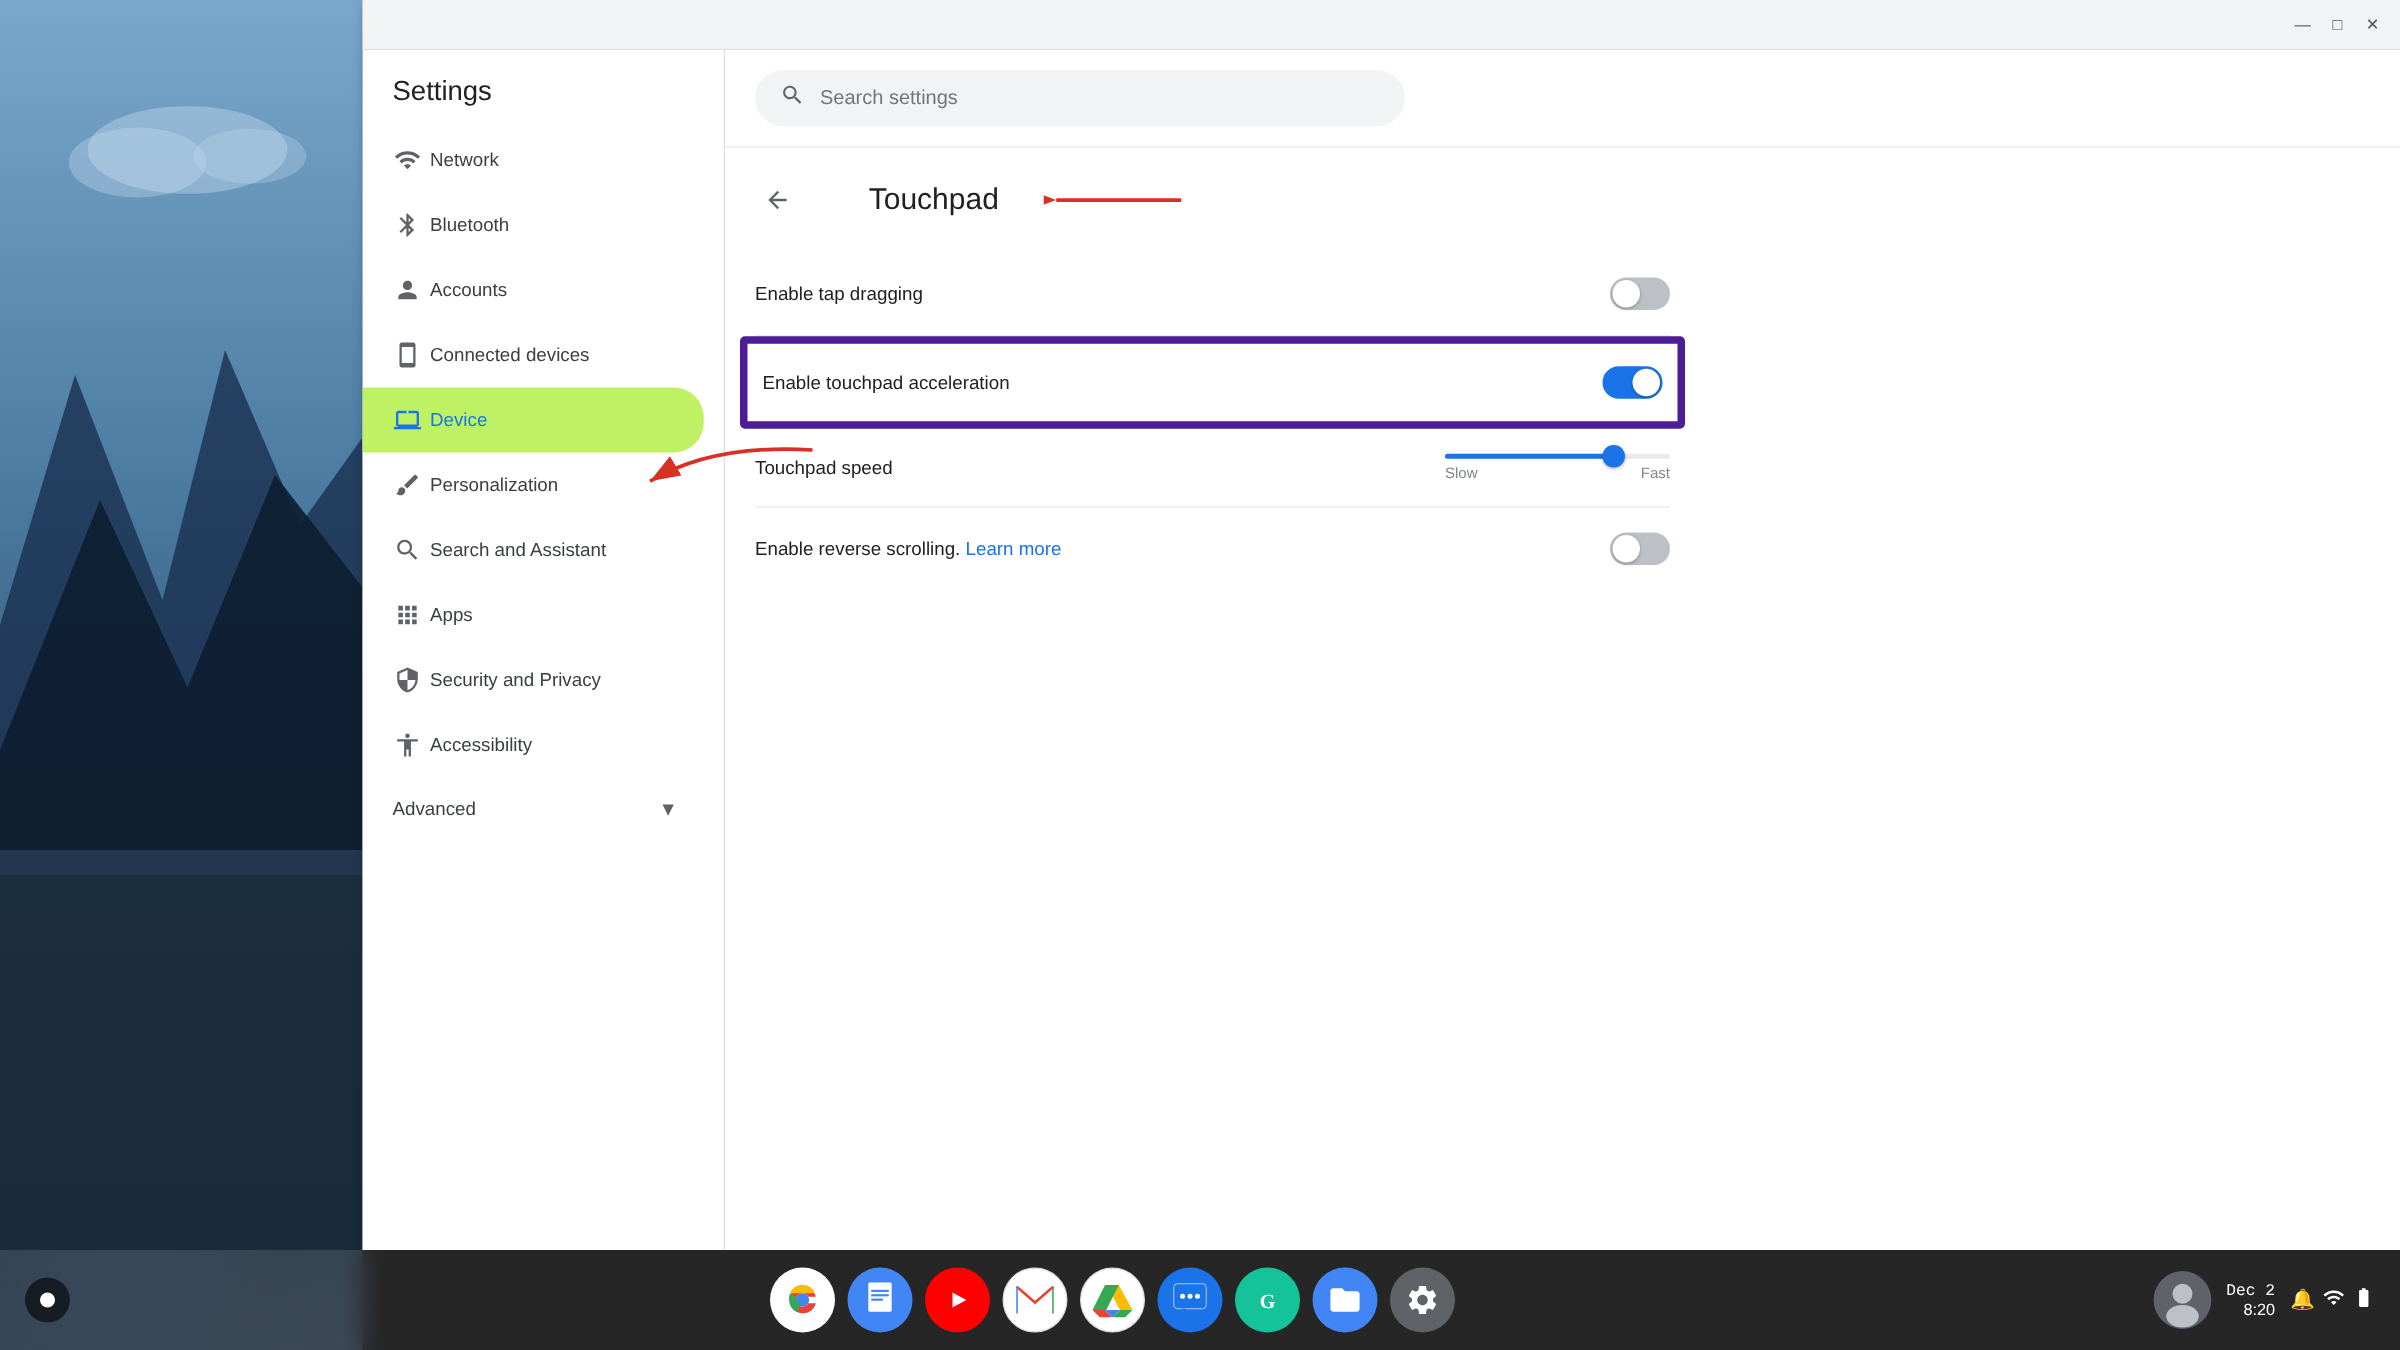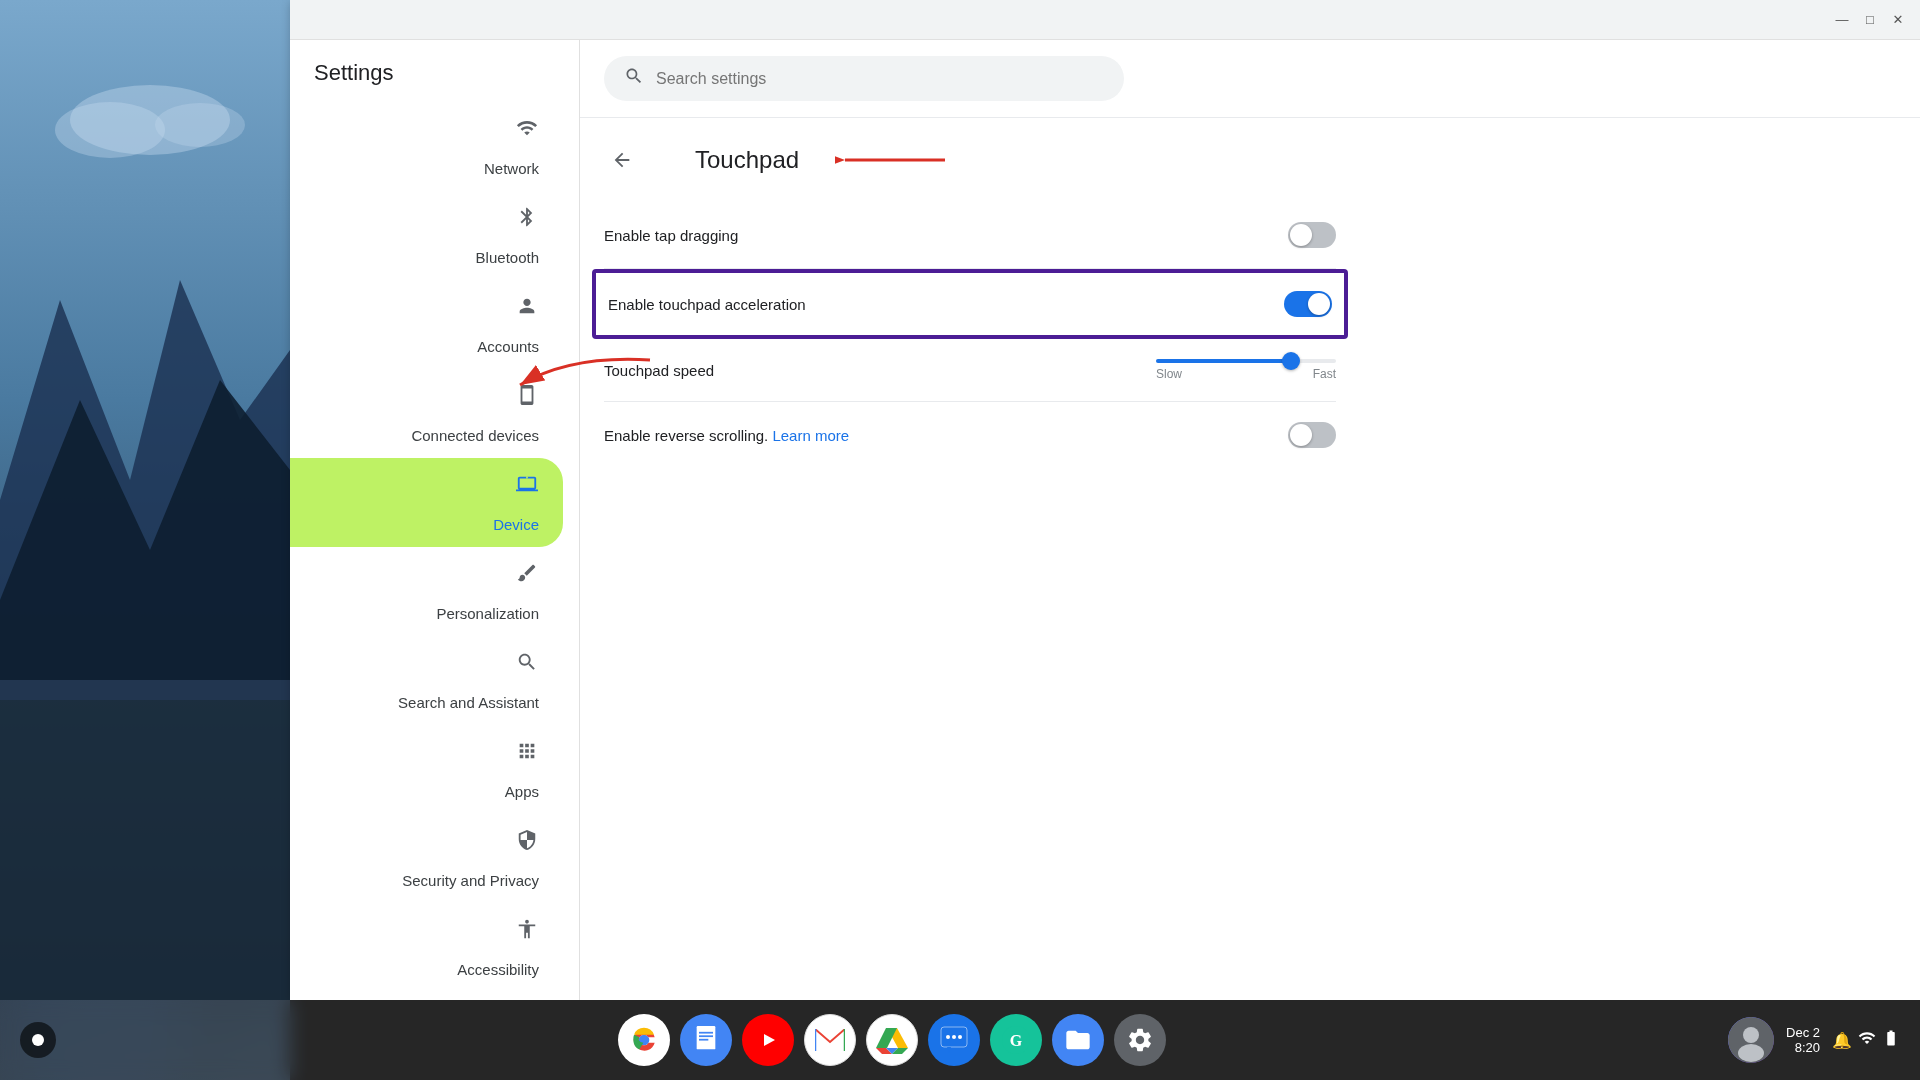--- a/index.html
+++ b/index.html
@@ -87,30 +87,29 @@
 
     .sidebar-header {
       padding: 20px 24px 16px 24px;
       font-size: 22px;
       font-weight: 500;
       color: #202124;
     }
 
     .nav-item {
       display: flex;
-      align-items: flex-end;
+      align-items: center;
       padding: 14px 24px;
       cursor: pointer;
-      gap: 20px;
+      gap: 6px;
       font-size: 15px;
       color: #3c4043;
       border-radius: 0 24px 24px 0;
       margin-right: 16px;
       transition: background 0.1s;
-      flex-direction: column;
     }
     .nav-item.active {
       background: #bef264;
       color: #1a73e8;
     }
     .nav-item.active .nav-icon { color: #1a73e8; }
     .nav-icon {
       width: 24px;
       height: 24px;
       display: flex;
@@ -250,21 +249,21 @@
       background: #fff;
       top: 2px;
       transition: left 0.2s;
       box-shadow: 0 1px 3px rgba(0,0,0,0.3);
     }
     .toggle.on .toggle-knob { left: 24px; }
     .toggle.off .toggle-knob { left: 2px; }
 
     
     .setting-row.highlighted {
-      border: 4px solid #4c1d95;
+      border: 6px solid #4c1d95;
       border-radius: 4px;
       padding: 18px 12px;
       margin: 0 -12px;
     }
 
     
     .speed-control {
       display: flex;
       flex-direction: column;
       align-items: flex-end;
@@ -378,21 +377,21 @@
       height: 46px;
       border-radius: 50%;
       background: linear-gradient(135deg, #667eea 0%, #764ba2 100%);
       overflow: hidden;
     }
     .taskbar-date-time {
       font-size: 14px;
       color: #fff;
       text-align: right;
     }
-    .taskbar-date { font-size: 13px; }
+    .taskbar-date { font-size: 13px; font-family: Liberation Mono, monospace; }
     .taskbar-time { font-size: 13px; }
     .taskbar-status-icons {
       display: flex;
       align-items: center;
       gap: 6px;
       font-size: 16px;
     }
   </style>
 </head>
 <body>

